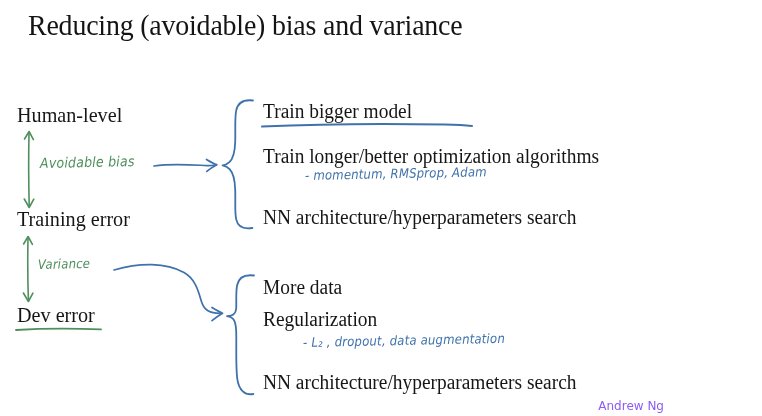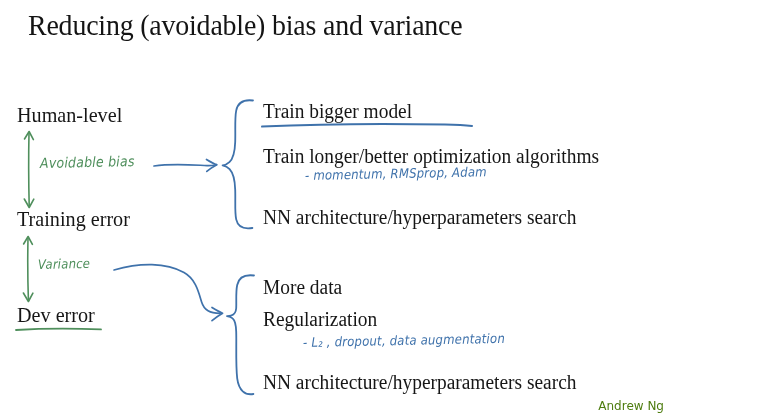--- a/index.html
+++ b/index.html
@@ -84,21 +84,21 @@
   #hand-rnn       { left: 705px; top: 190px; font-size: 14px; transform: rotate(-3deg); }
   #hand-cnn       { left: 705px; top: 209px; font-size: 14px; transform: rotate(-3deg); }
 
   
   #footer {
     position: absolute;
     right: 10px;
     bottom: 3px;
     font-family: "DejaVu Sans", "Liberation Sans", sans-serif;
     font-size: 12px;
-    color: #4d7c0f;
+    color: #8b5cf6;
     white-space: nowrap;
   }
 
   
   #ink {
     position: absolute;
     left: 0;
     top: 0;
     width: 762px;
     height: 416px;

